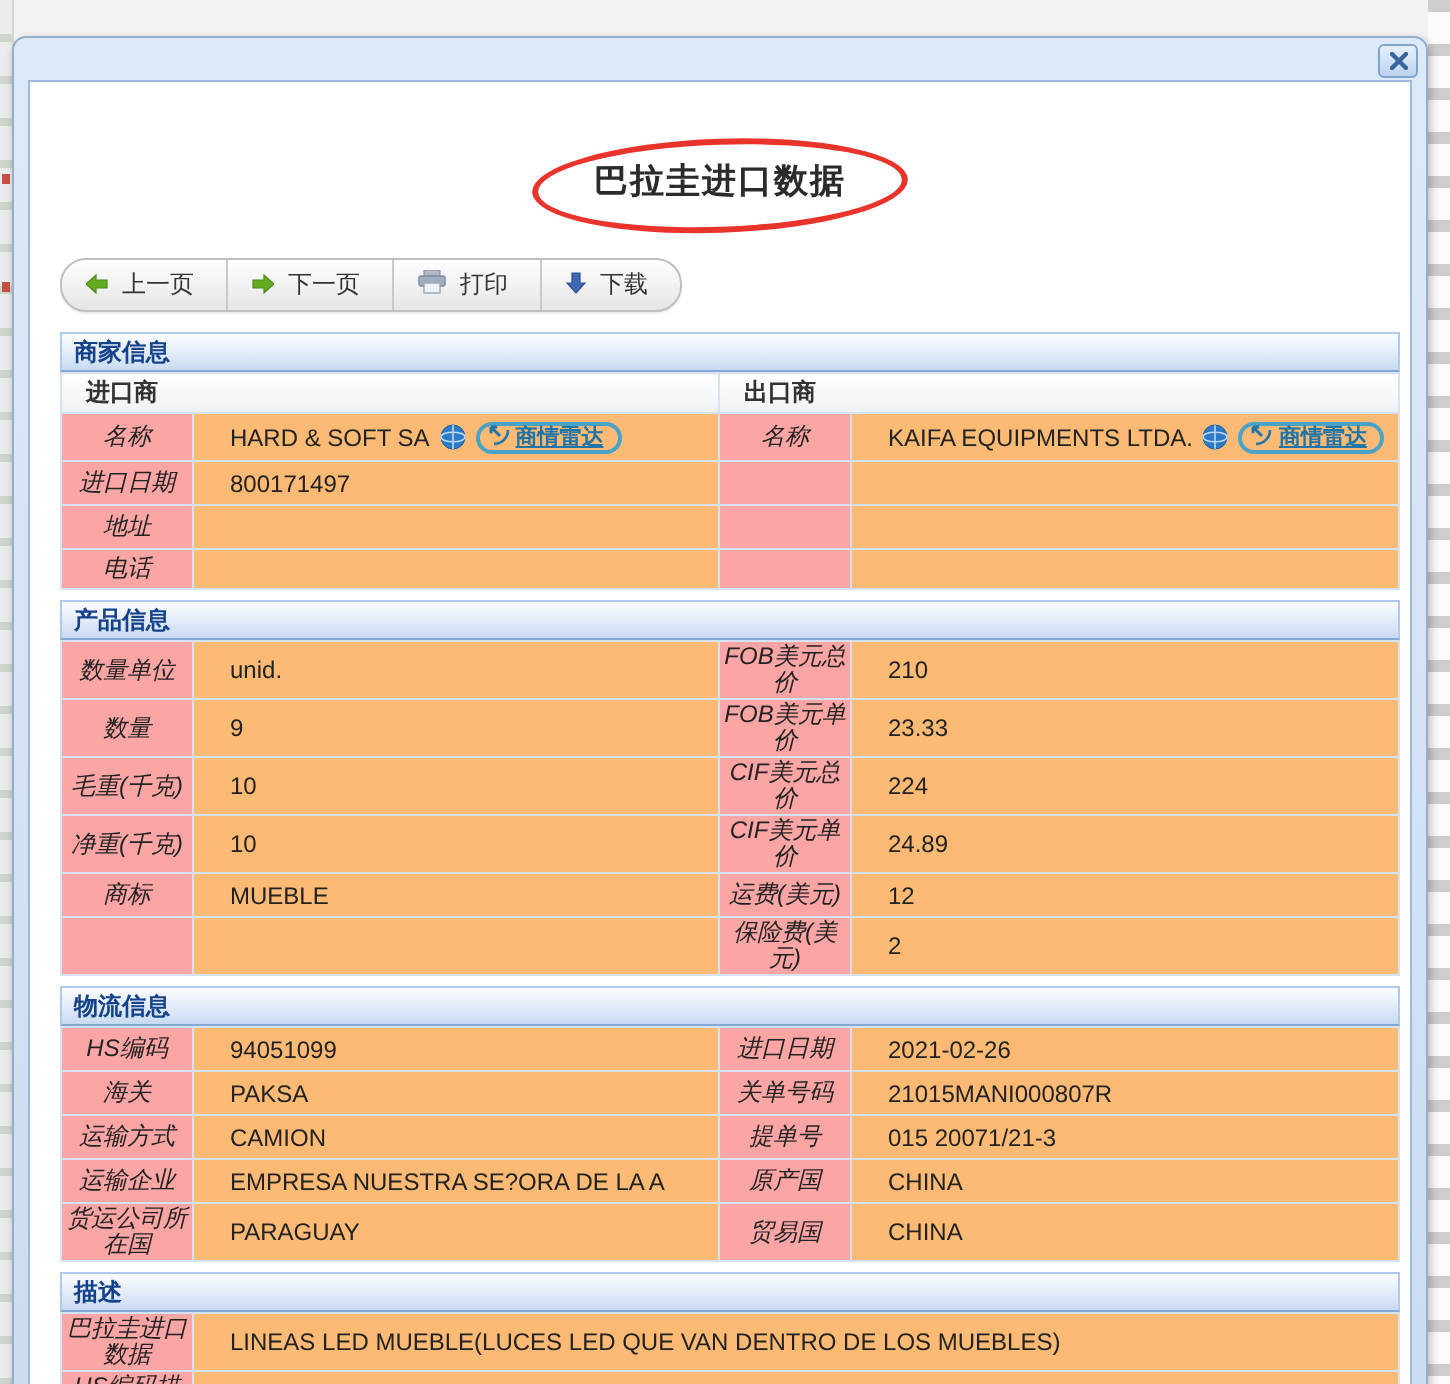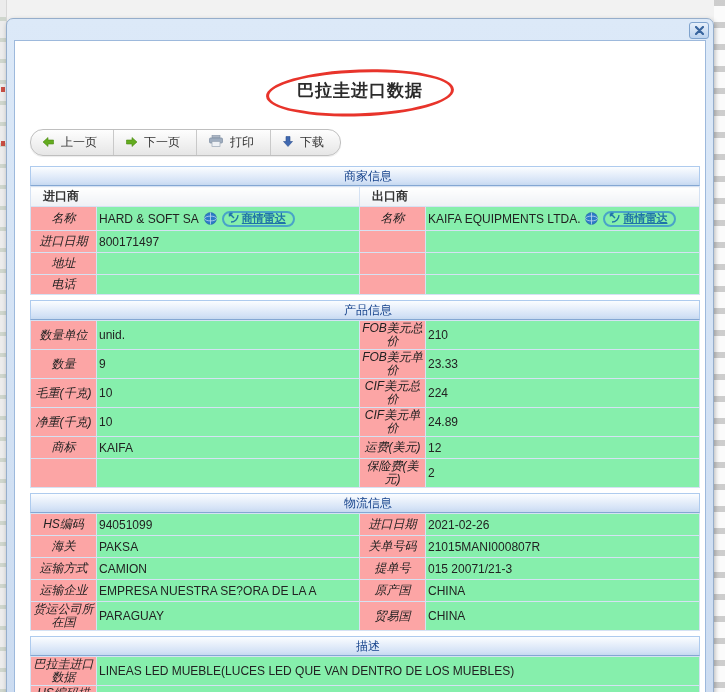--- a/index.html
+++ b/index.html
@@ -63,30 +63,30 @@
     padding:4px 16px 4px 12px; font-size:12px; color:#333;
     border-left:1px solid #c9c9c9; cursor:pointer; white-space:nowrap;
   }
   .tb-btn:first-child { border-left:none; }
   .tb-btn svg { flex:0 0 auto; }
   
   .content { padding:0 5px 0 15px; }
   .section { margin-bottom:5px; }
   .sec-h {
     height:20px; line-height:19px; padding-left:6px;
-    font-size:12px; font-weight:normal; color:#15428b;
+    font-size:12px; font-weight:bold; color:#15428b;
     background:linear-gradient(#fbfdff,#d4e2f6 80%,#c7d9f0);
-    border:1px solid #aecbee; border-bottom:1px solid #84a7d3;text-align:center;
+    border:1px solid #aecbee; border-bottom:1px solid #84a7d3;
   }
   table { width:100%; border-collapse:collapse; table-layout:fixed;
     border:1px solid #bcd0ea; border-top:none; }
   td { border:1px solid #d5e2f3; font-size:12px; color:#222;
     padding:1px 2px; overflow:hidden; vertical-align:middle; }
   td.lbl { background:#fca5a5; text-align:center; line-height:13px;font-style:italic; }
-  td.val { background:#86efac; text-align:left; padding-left:2px;margin-top:40px; }
+  td.val { background:#fdba74; text-align:left; padding-left:18px;margin-top:40px; }
   tr.r18 { height:18px; } tr.r20 { height:20px; } tr.r22 { height:22px; }
   tr.r24 { height:24px; } tr.r29 { height:29px; }
   td.subhead {
     background:linear-gradient(#ffffff,#eef1f5);
     font-weight:bold; text-align:left; padding-left:12px; color:#333;
   }
   
   .name-cell { display:flex; align-items:center; gap:5px; }
   .globe { cursor:pointer; display:inline-flex; }
   .radar-badge {
@@ -271,21 +271,21 @@
             <td class="val">224</td>
           </tr>
           <tr class="r29">
             <td class="lbl">净重(千克)</td>
             <td class="val">10</td>
             <td class="lbl">CIF美元单价</td>
             <td class="val">24.89</td>
           </tr>
           <tr class="r22">
             <td class="lbl">商标</td>
-            <td class="val">KAIFA</td>
+            <td class="val">MUEBLE</td>
             <td class="lbl">运费(美元)</td>
             <td class="val">12</td>
           </tr>
           <tr class="r29">
             <td class="lbl"></td>
             <td class="val"></td>
             <td class="lbl">保险费(美元)</td>
             <td class="val">2</td>
           </tr>
         </tbody>

